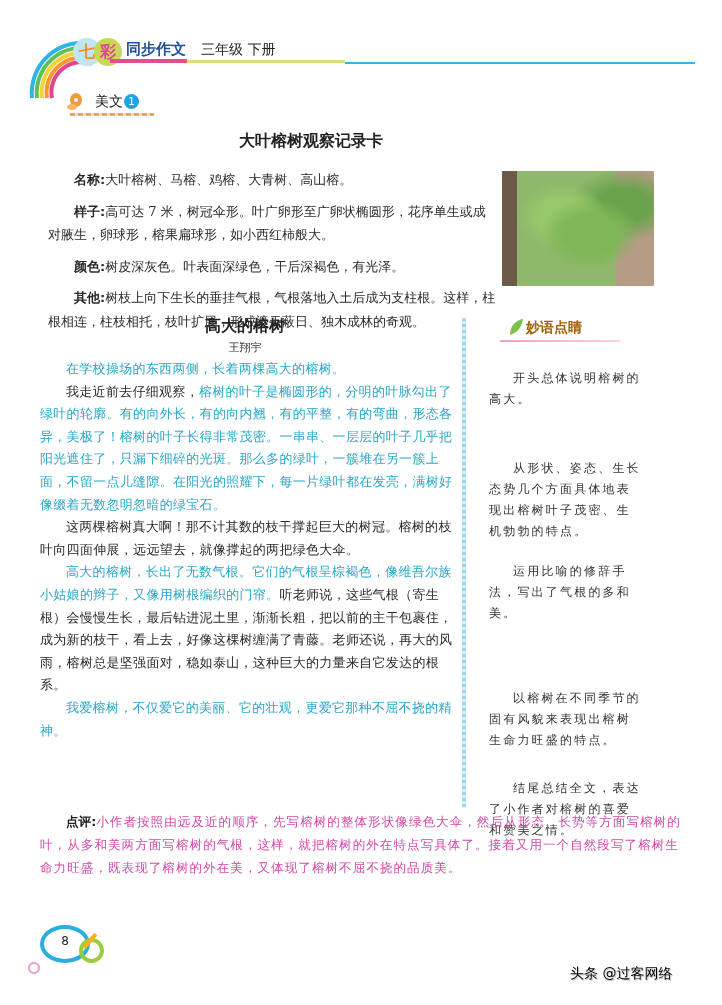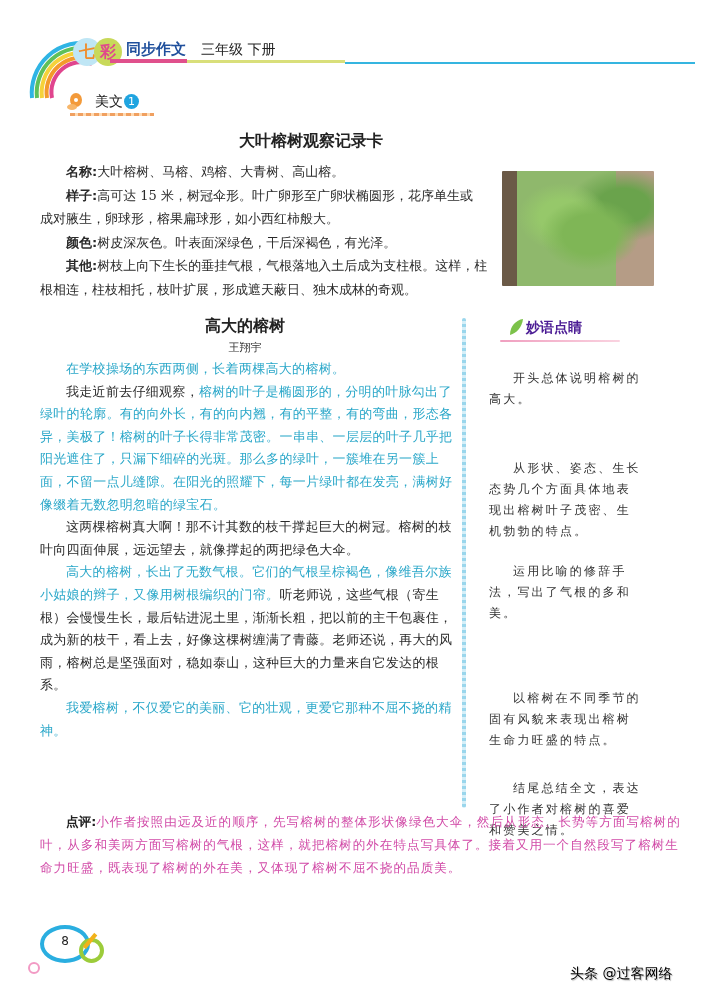--- a/index.html
+++ b/index.html
@@ -22,42 +22,42 @@
   .tag-text { left:95px; top:93px; font-size:14px; color:#222; font-family:"DejaVu Sans",sans-serif; }
   .tag-num { left:124px; top:94px; width:15px; height:15px; border-radius:50%; background:#1fa4e0; color:#fff;
              font-size:11px; text-align:center; line-height:15px; font-family:"DejaVu Sans",sans-serif; }
   .tag-underline { left:70px; top:113px; width:84px; height:3px;
                    background:repeating-linear-gradient(90deg,#f0a060 0 5px,#ffd9b0 5px 8px); }
 
   
   .card-title { left:0; width:606px; top:131px; text-align:center; font-size:16px; font-weight:bold;
                 font-family:"DejaVu Sans",sans-serif; color:#222; padding-left:16px; box-sizing:border-box;}
   .card-body { left:40px; top:160px; width:436px; font-size:13px; line-height:23.5px; }
-  .card-body p { margin:0; text-indent:26px; }
+  .card-body p { margin:8px; text-indent:26px; }
   .card-body b { font-family:"DejaVu Sans",sans-serif; font-weight:bold; }
   .card-photo { left:502px; top:171px; width:152px; height:115px;
                 background:
                   radial-gradient(ellipse at 58% 55%, #7fb656 0 22%, transparent 40%),
                   radial-gradient(ellipse at 40% 40%, #96c86a 0 18%, transparent 35%),
                   radial-gradient(ellipse at 80% 30%, #6aa34c 0 15%, transparent 32%),
                   linear-gradient(90deg,#6b5a47 0 10%, #8fb86c 10% 75%, #b59c86 75%);
                 border-radius:1px; }
 
   
   .essay-title { left:40px; width:410px; top:316px; text-align:center; font-size:16px; font-weight:bold;
                  font-family:"DejaVu Sans",sans-serif; color:#222; }
   .essay-author { left:40px; width:410px; top:340px; text-align:center; font-size:11px; color:#333; }
   .essay-body { left:40px; top:358px; width:416px; font-size:13px; line-height:22.6px; letter-spacing:0.3px;}
   .essay-body p { margin:0; text-indent:26px;font-family:Liberation Serif, serif; }
   .blue { color:#2aa7c9; }
   .divider { left:460px; top:318px; width:10px; height:490px;
              background:repeating-linear-gradient(180deg,#9ad6ec 0 3px,#d6eff8 3px 6px);
              border-radius:4px; width:4px; margin-left:2px;}
   .leaf { left:508px; top:318px; width:16px; height:18px; }
-  .side-head-text { left:526px; top:319px; font-size:14px; font-weight:bold; color:#4c1d95;
+  .side-head-text { left:526px; top:319px; font-size:14px; font-weight:bold; color:#a16207;
                     font-family:"DejaVu Sans",sans-serif; }
   .side-head-underline { left:500px; top:340px; width:120px; height:2px;
                          background:linear-gradient(90deg,#f0a0c0,#fad3e0); border-radius:2px; }
   .note { position:absolute; left:473px; width:185px; font-size:12px; line-height:21px; color:#333; letter-spacing:2.2px; }
   .note p { margin:16px; text-indent:24px; }
 
   
   .comment { left:40px; top:810px; width:645px; font-size:12.6px; line-height:23px; color:#d14aa7; letter-spacing:1px; }
   .comment p { margin:0; text-indent:26px; }
   .comment b { color:#222; font-family:"DejaVu Sans",sans-serif; letter-spacing:0; }
@@ -94,21 +94,21 @@
   <ellipse cx="6" cy="15" rx="5" ry="3" fill="#f7b66a"></ellipse>
   <circle cx="10" cy="8" r="2" fill="#fff"></circle>
 </svg>
 <div class="abs tag-text">美文</div>
 <div class="abs tag-num">1</div>
 <div class="abs tag-underline"></div>
 
 <div class="abs card-title">大叶榕树观察记录卡</div>
 <div class="abs card-body">
   <p style="width:440px"><b>名称:</b><span>大叶榕树、马榕、鸡榕、大青树、高山榕。</span></p>
-  <p style="width:440px"><b>样子:</b><span>高可达 15 米，树冠伞形。叶广卵形至广卵状椭圆形，花序单生或成对腋生，卵球形，榕果扁球形，如小西红柿般大。</span></p>
+  <p style="width:440px"><b>样子:</b><span>高可达 7 米，树冠伞形。叶广卵形至广卵状椭圆形，花序单生或成对腋生，卵球形，榕果扁球形，如小西红柿般大。</span></p>
   <p><b>颜色:</b><span>树皮深灰色。叶表面深绿色，干后深褐色，有光泽。</span></p>
   <p style="width:450px"><b>其他:</b><span>树枝上向下生长的垂挂气根，气根落地入土后成为支柱根。这样，柱根相连，柱枝相托，枝叶扩展，形成遮天蔽日、独木成林的奇观。</span></p>
 </div>
 <div class="abs card-photo"></div>
 
 <div class="abs essay-title">高大的榕树</div>
 <div class="abs essay-author">王翔宇</div>
 <div class="abs essay-body">
   <p><span class="blue">在学校操场的东西两侧，长着两棵高大的榕树。</span></p>
   <p><span>我走近前去仔细观察，</span><span class="blue">榕树的叶子是椭圆形的，分明的叶脉勾出了绿叶的轮廓。有的向外长，有的向内翘，有的平整，有的弯曲，形态各异，美极了！榕树的叶子长得非常茂密。一串串、一层层的叶子几乎把阳光遮住了，只漏下细碎的光斑。那么多的绿叶，一簇堆在另一簇上面，不留一点儿缝隙。在阳光的照耀下，每一片绿叶都在发亮，满树好像缀着无数忽明忽暗的绿宝石。</span></p>

